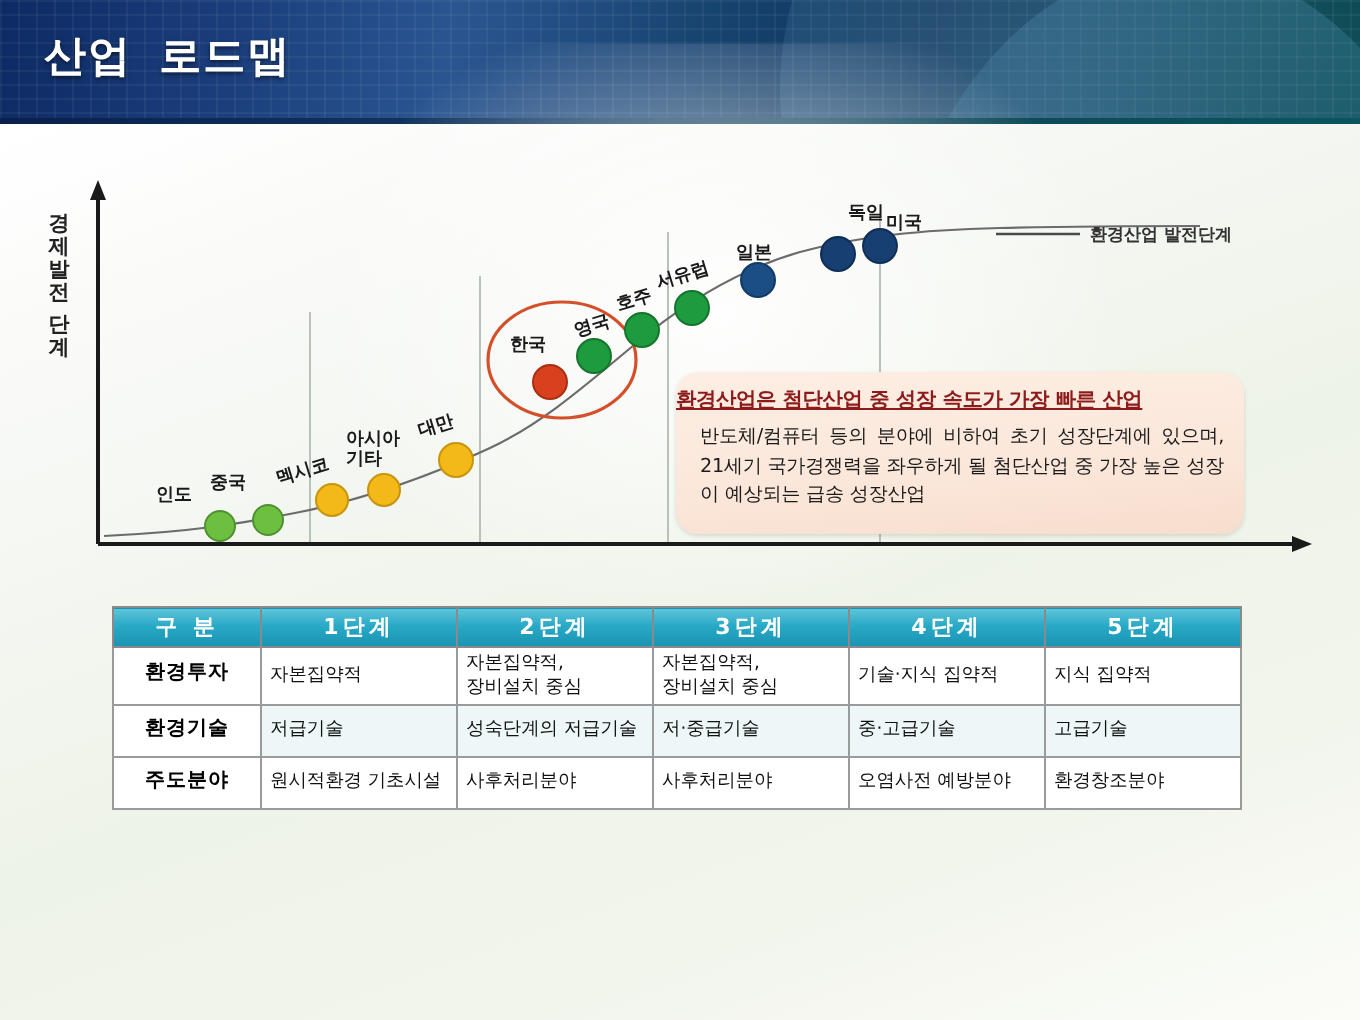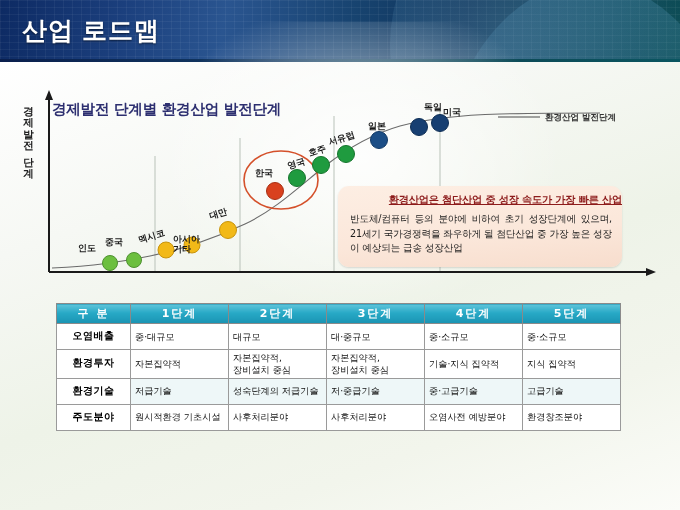--- a/index.html
+++ b/index.html
@@ -35,24 +35,24 @@
     position:absolute; right:-60px; bottom:-130px; width:300px; height:210px;
     border-radius:50% 50% 0 0 / 100% 100% 0 0;
     background:linear-gradient(180deg, rgba(95,160,195,.28), rgba(20,70,110,0));
   }
   #header-edge {
     position:absolute; left:0; bottom:0; width:680px; height:3px;
     background:linear-gradient(90deg, #0a1f4d 0%, #123a63 40%, #0c4a57 75%, #0a5560 100%);
   }
   #slide-title {
     position:absolute; left:22px; top:14px;
-    font-size:25px; font-weight:bold; color:#ffffff;
+    font-size:21px; font-weight:bold; color:#ffffff;
     letter-spacing:1px;
     text-shadow:0 1px 2px rgba(0,0,0,.55);
-    font-family:Liberation Sans, sans-serif;
+    font-family:Liberation Mono, monospace;
   }
 
   
   #slide-body {
     position:absolute; left:0; top:62px; width:680px; height:448px;
     background:linear-gradient(160deg, #ffffff 0%, #f6f8f4 28%, #eef3e8 55%, #f2f5ec 78%, #fbfcf8 100%);
   }
   #body-glow {
     position:absolute; left:150px; top:-40px; width:420px; height:300px;
     background:radial-gradient(ellipse at 50% 45%, rgba(255,255,255,.85), rgba(255,255,255,0) 68%);
@@ -95,21 +95,21 @@
 
   
   #callout {
     position:absolute; left:338px; top:186px; width:284px; height:81px;
     background:linear-gradient(175deg,#fdeee3 0%, #fbe7da 60%, #f7ddcd 100%);
     border-radius:11px;
     box-shadow:0 1px 2px rgba(0,0,0,.13);
   }
   #callout-title {
     position:absolute; left:0; top:7px; width:284px;
-    text-align:right;
+    text-align:left;
     font-size:10.2px; font-weight:bold; color:#8d1b1b;
     text-decoration:underline;
     letter-spacing:-.2px;
   }
   #callout-body {
     position:absolute; left:12px; top:26px; width:262px;
     font-size:9.6px; color:#1b1b1b; line-height:1.52;
     text-align:justify;
     letter-spacing:-.15px;
   }
@@ -165,21 +165,20 @@
   <div id="header-edge"></div>
 </div>
 <div id="slide-title">산업 로드맵</div>
 
 <div id="slide-body">
   <div id="body-glow"></div>
 </div>
 
 <div id="chart-area">
 
-  <div id="chart-title">경제발전 단계별 환경산업 발전단계</div>
   <div id="y-axis-label">경제발전 단계</div>
 
   <svg id="chart-svg" width="680" height="215">
 
     <g stroke="#b9c2b9" stroke-width="1">
       <line x1="155" y1="70" x2="155" y2="186"></line>
       <line x1="240" y1="52" x2="240" y2="186"></line>
       <line x1="334" y1="30" x2="334" y2="186"></line>
       <line x1="440" y1="22" x2="440" y2="186"></line>
     </g>
@@ -214,21 +213,21 @@
       <circle cx="346" cy="68" r="8.5" fill="#1f9b3f" stroke="#15752d" stroke-width="1"></circle>
       <circle cx="379" cy="54" r="8.5" fill="#1c4e86" stroke="#123a66" stroke-width="1"></circle>
       <circle cx="419" cy="41" r="8.5" fill="#173f72" stroke="#0e2e55" stroke-width="1"></circle>
       <circle cx="440" cy="37" r="8.5" fill="#173f72" stroke="#0e2e55" stroke-width="1"></circle>
     </g>
   </svg>
 
   <div class="node-label flat" style="left:78px;  top:158px;">인도</div>
   <div class="node-label flat" style="left:105px; top:152px;">중국</div>
   <div class="node-label" style="left:140px; top:150px;">멕시코</div>
-  <div class="node-label flat" style="left:173px; top:129px; line-height:1.15;margin-top:19px;">아시아<br>기타</div>
+  <div class="node-label flat" style="left:173px; top:129px; line-height:1.15;">아시아<br>기타</div>
   <div class="node-label" style="left:211px; top:126px;">대만</div>
   <div class="node-label flat" style="left:255px; top:83px;">한국</div>
   <div class="node-label" style="left:289px; top:76px;">영국</div>
   <div class="node-label" style="left:310px; top:63px;">호주</div>
   <div class="node-label" style="left:330px; top:52px;">서유럽</div>
   <div class="node-label flat" style="left:368px; top:37px;font-family:Liberation Mono, monospace;">일본</div>
   <div class="node-label flat" style="left:396px; top:22px;margin-left:47px;">미국</div>
   <div class="node-label flat" style="left:424px; top:17px;">독일</div>
 
   <div id="series-label">환경산업 발전단계</div>
@@ -252,28 +251,20 @@
     <tr>
       <th>구 분</th>
       <th>1단계</th>
       <th>2단계</th>
       <th>3단계</th>
       <th>4단계</th>
       <th>5단계</th>
     </tr>
   </thead>
   <tbody id="table-body">
-      <tr>
-        <td class="rowhead">오염배출</td>
-        <td>중·대규모</td>
-        <td>대규모</td>
-        <td>대·중규모</td>
-        <td>중·소규모</td>
-        <td>중·소규모</td>
-      </tr>
       <tr>
         <td class="rowhead">환경투자</td>
         <td>자본집약적</td>
         <td>자본집약적,<br>장비설치 중심</td>
         <td>자본집약적,<br>장비설치 중심</td>
         <td>기술·지식 집약적</td>
         <td>지식 집약적</td>
       </tr>
       <tr class="alt">
         <td class="rowhead">환경기술</td>

